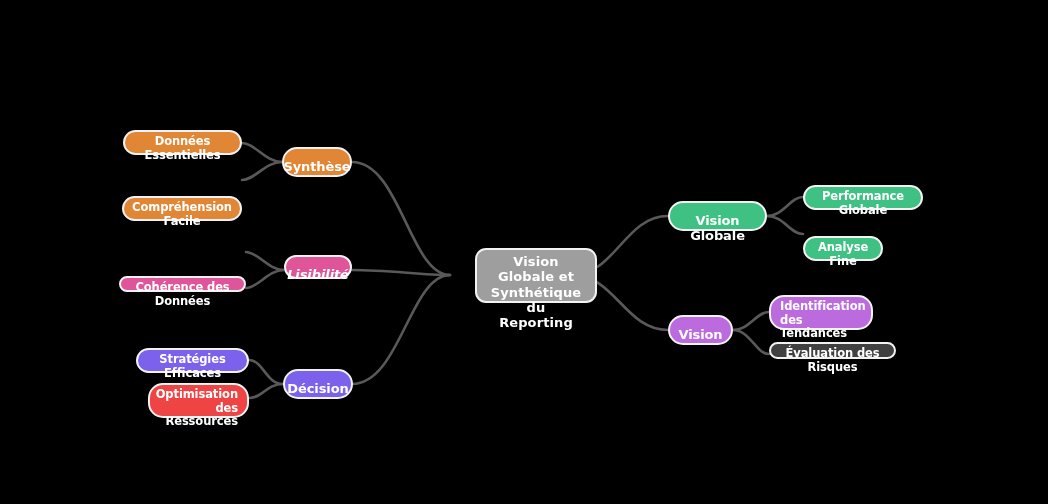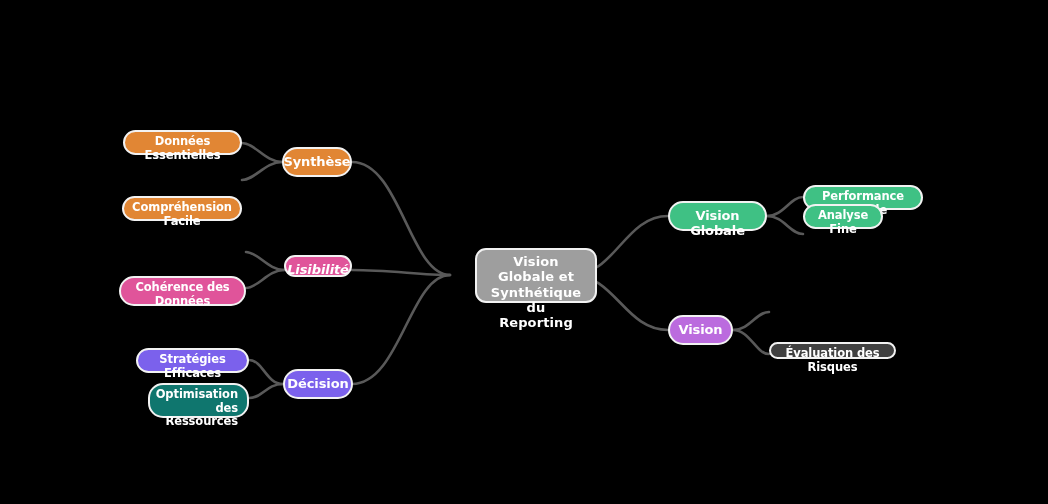--- a/index.html
+++ b/index.html
@@ -45,21 +45,21 @@
     font-size: 13px;
     padding: 4px 8px;
     background: #9e9e9e;
     letter-spacing: 0.1px;
   }
   .node.branch {
     justify-content: center;
     text-align: center;
     border-radius: 17px;
     font-size: 13px;
-    padding: 5px 8px;
+    padding: 10px 8px;
   }
   .node.leaf {
     border-radius: 15px;
     font-size: 11.5px;
     padding: 3px 9px;
   }
   .node.leaf.align-left { justify-content: flex-start; text-align: left; }
   .node.leaf.align-right { justify-content: flex-end; text-align: right; }
   .node.leaf.align-center { justify-content: center; text-align: center; }
 </style>
@@ -109,47 +109,53 @@
   <div class="node leaf align-center" style="left:123px; top:130px; width:119px; height:25px; background:#e18634;">
     <span>Données Essentielles</span>
   </div>
   <div class="node leaf align-center" style="left:122px; top:168px; width:120px; height:25px; background:#e18634;margin-top:28px;">
     <span>Compréhension Facile</span>
   </div>
 
   <div class="node branch" style="left:284px; top:255px; width:68px; height:22px; background:#e0549a;font-style:italic;">
     <span>Lisibilité</span>
   </div>
-  <div class="node leaf align-center" style="left:119px; top:276px; width:127px; height:30px; background:#e0549a;">
+  <div class="node leaf align-center" style="left:119px; top:276px; width:127px; height:16px; background:#e0549a;">
     <span>Cohérence des Données</span>
   </div>
 
   <div class="node branch" style="left:283px; top:369px; width:70px; height:30px; background:#7b61ec;">
     <span>Décision</span>
   </div>
   <div class="node leaf align-center" style="left:136px; top:348px; width:113px; height:25px; background:#7b61ec;">
     <span>Stratégies Efficaces</span>
   </div>
-  <div class="node leaf align-right" style="left:148px; top:383px; width:101px; height:35px; background:#0f766e;">
+  <div class="node leaf align-right" style="left:148px; top:383px; width:101px; height:35px; background:#ef4444;">
     <span>
       <span>Optimisation des</span><br>
       <span>Ressources</span>
     </span>
   </div>
 
   <div class="node branch" style="left:668px; top:201px; width:99px; height:30px; background:#3fc184;">
     <span>Vision Globale</span>
   </div>
   <div class="node leaf align-center" style="left:803px; top:185px; width:120px; height:25px; background:#3fc184;">
     <span>Performance Globale</span>
   </div>
-  <div class="node leaf align-center" style="left:803px; top:204px; width:80px; height:25px; background:#3fc184;">
+  <div class="node leaf align-center" style="left:803px; top:236px; width:80px; height:25px; background:#3fc184;">
     <span>Analyse Fine</span>
   </div>
 
   <div class="node branch" style="left:668px; top:315px; width:65px; height:30px; background:#bb6bde;">
     <span>Vision</span>
+  </div>
+  <div class="node leaf align-left" style="left:769px; top:295px; width:104px; height:35px; background:#bb6bde;">
+    <span>
+      <span>Identification des</span><br>
+      <span>Tendances</span>
+    </span>
   </div>
   <div class="node leaf align-center" style="left:769px; top:342px; width:127px; height:17px; background:#404040;">
     <span>Évaluation des Risques</span>
   </div>
 
 </div>
 
 </body></html>

